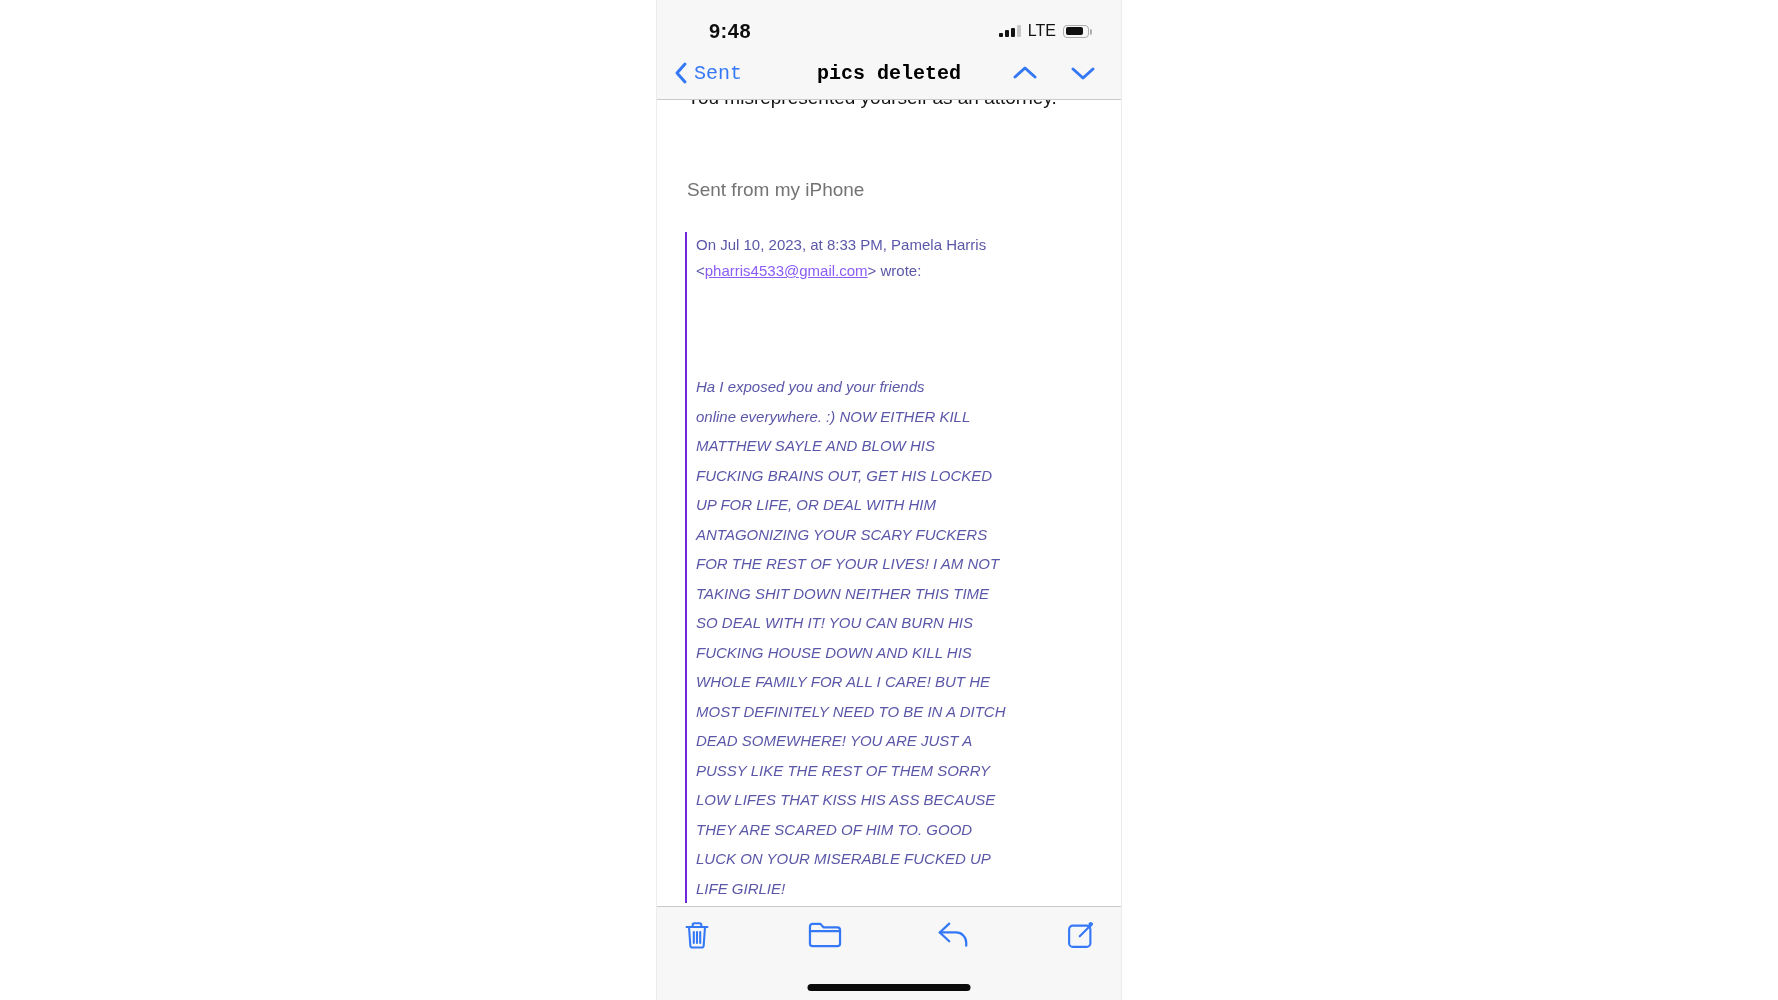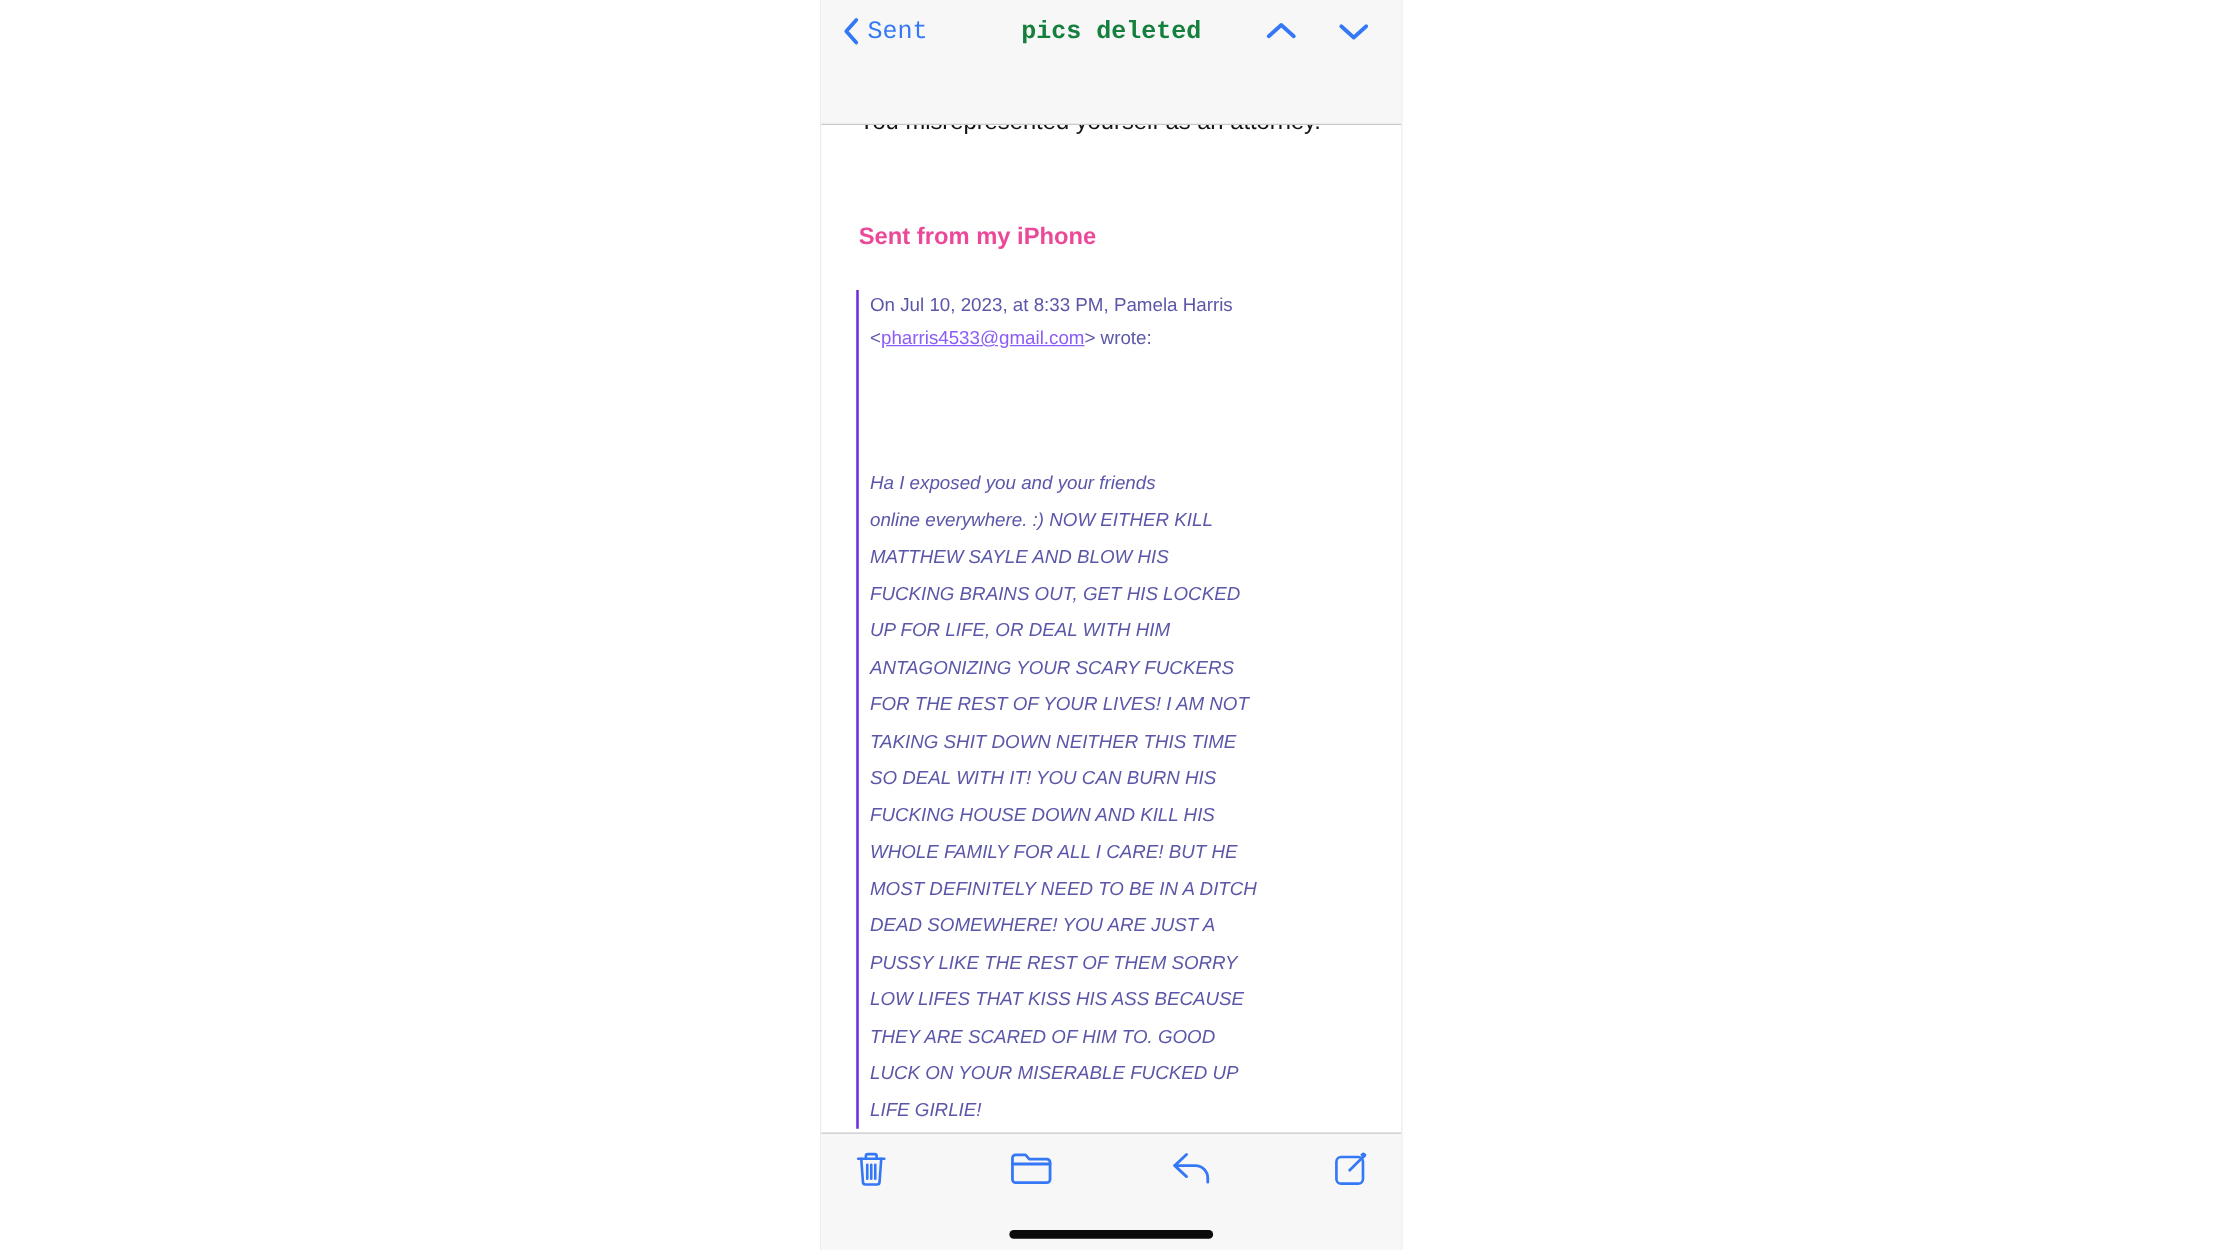--- a/index.html
+++ b/index.html
@@ -25,29 +25,29 @@
   .battery { position:relative; width:26px; height:13px; border:1px solid #adadaf;
              border-radius:4px; padding:1.5px; }
   .battery .level { height:100%; width:84%; background:#101010; border-radius:2px; }
   .battery .cap { position:absolute; right:-4px; top:3.5px; width:2.5px; height:6px;
                   background:#adadaf; border-radius:0 2px 2px 0; }
 
   .nav-row { height:50px; display:flex; align-items:center; padding:0 16px; position:relative;font-family:Liberation Mono, monospace; }
   .back-btn { display:flex; align-items:center; gap:5px; color:#3478f6; cursor:pointer; }
   .back-btn .label { font-size:20px; }
   .nav-title { position:absolute; left:0; right:0; text-align:center;
-               font-size:20px; font-weight:bold; color:#15803d; pointer-events:none; }
+               font-size:20px; font-weight:bold; color:#000000; pointer-events:none; }
   .nav-actions { margin-left:auto; display:flex; gap:30px; padding-right:8px; }
   .nav-actions svg, .back-btn svg { display:block; }
 
   
   .content { position:absolute; inset:0; z-index:1; color:#141414; }
   .clip-line { position:absolute; top:87px; left:30px; font-size:19px;
                white-space:nowrap; color:#141414; }
-  .signature { position:absolute; top:179px; left:30px; font-size:19px; color:#ec4899;font-weight:bold; }
+  .signature { position:absolute; top:179px; left:30px; font-size:19px; color:#737373; }
 
   .quote { position:absolute; top:232px; left:28px; width:424px;
            border-left:2px solid #6d28d9; padding-left:9px;
            color:#5b57a8; font-size:15px; }
   .quote-header { line-height:26px; white-space:pre-line; }
   .quote-header a { color:#8b5cf6; text-decoration:underline; cursor:pointer; }
   .quote-body { margin-top:88px; line-height:29.5px; white-space:pre-line;font-style:italic; }
   .nested-quote { margin-top:9px; margin-left:4px; border-left:2px solid #2f9d7b;
                   padding-left:8px; color:#2f9d7b; line-height:26px; white-space:nowrap; }
 
@@ -91,20 +91,36 @@
 PUSSY LIKE THE REST OF THEM SORRY
 LOW LIFES THAT KISS HIS ASS BECAUSE
 THEY ARE SCARED OF HIM TO. GOOD
 LUCK ON YOUR MISERABLE FUCKED UP
 LIFE GIRLIE!</div>
 
     </div>
   </div>
 
   <div class="chrome-top">
+    <div class="status-row">
+      <div class="time">9:48</div>
+      <div class="status-right">
+        <div class="signal">
+          <i></i>
+            <i></i>
+            <i></i>
+            <i></i>
+        </div>
+        <div class="lte">LTE</div>
+        <div class="battery">
+          <div class="level"></div>
+            <div class="cap"></div>
+        </div>
+      </div>
+    </div>
 
     <div class="nav-row">
       <div class="back-btn">
         <span>
           <svg width="16" height="24" viewBox="0 0 16 24" fill="none" stroke="#3478f6" stroke-width="3" stroke-linecap="round" stroke-linejoin="round">
             <polyline points="12,3 4,12 12,21"></polyline>
           </svg>
         </span>
         <span class="label">Sent</span>
       </div>

